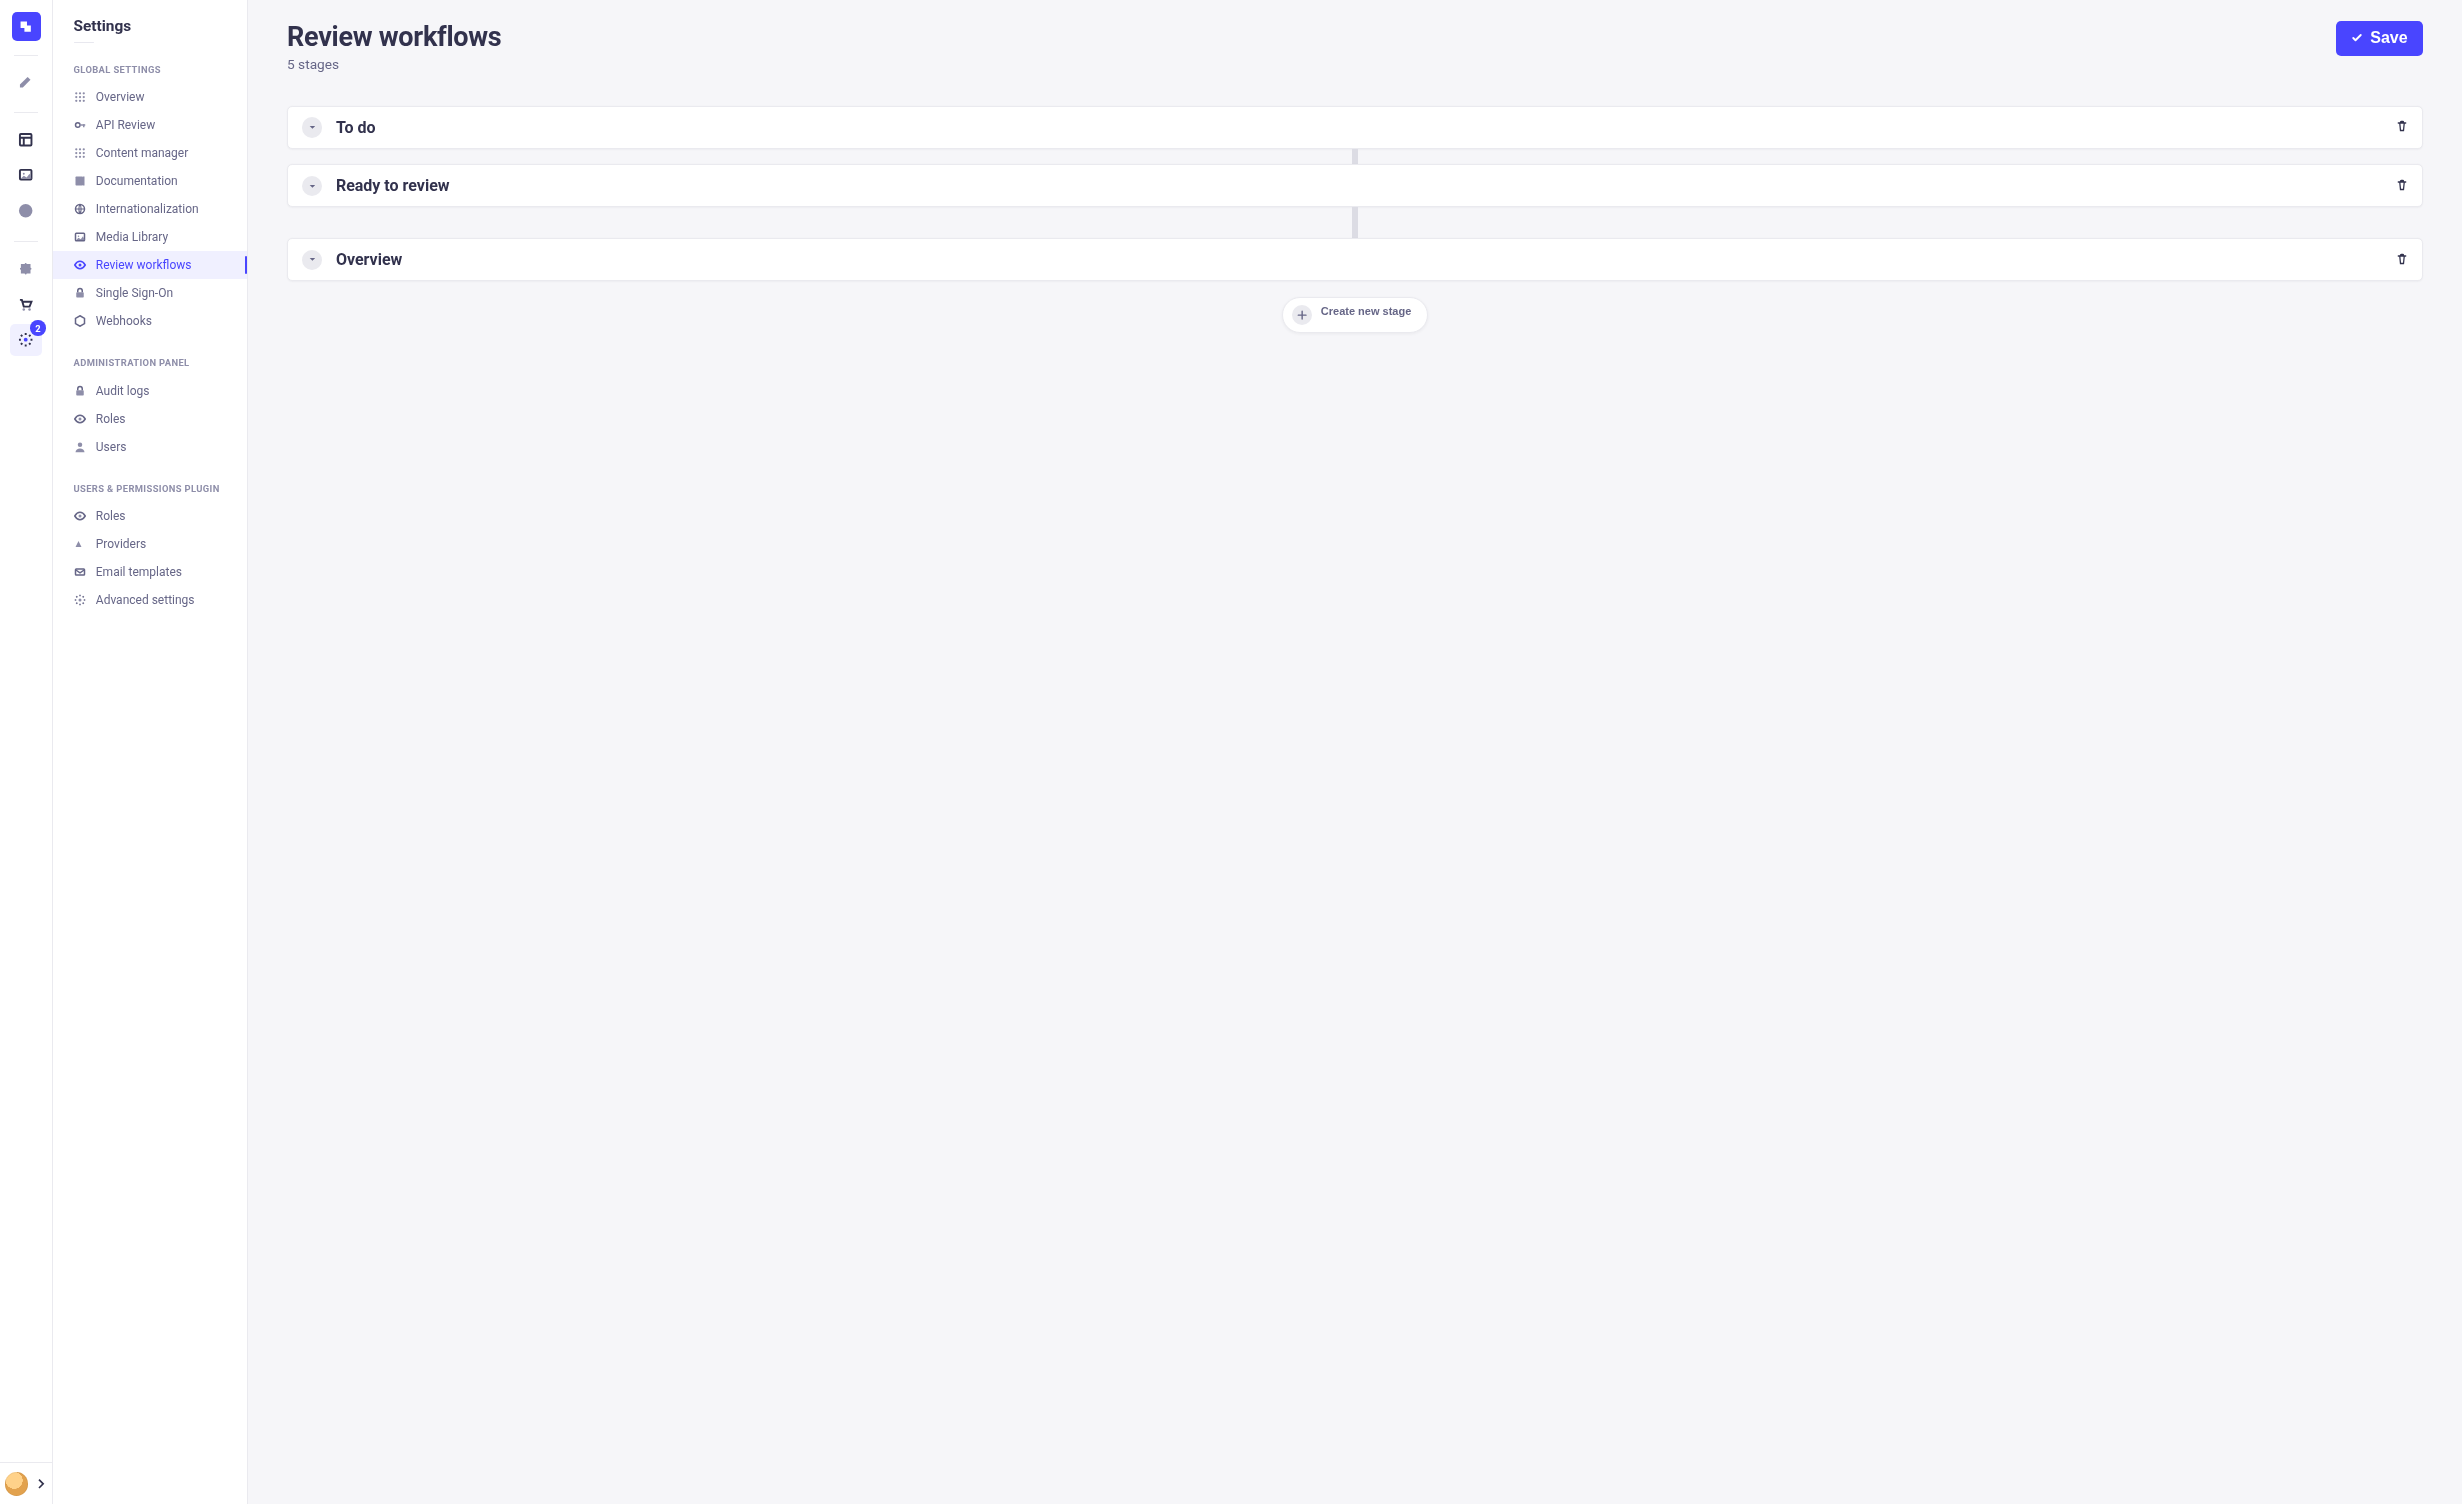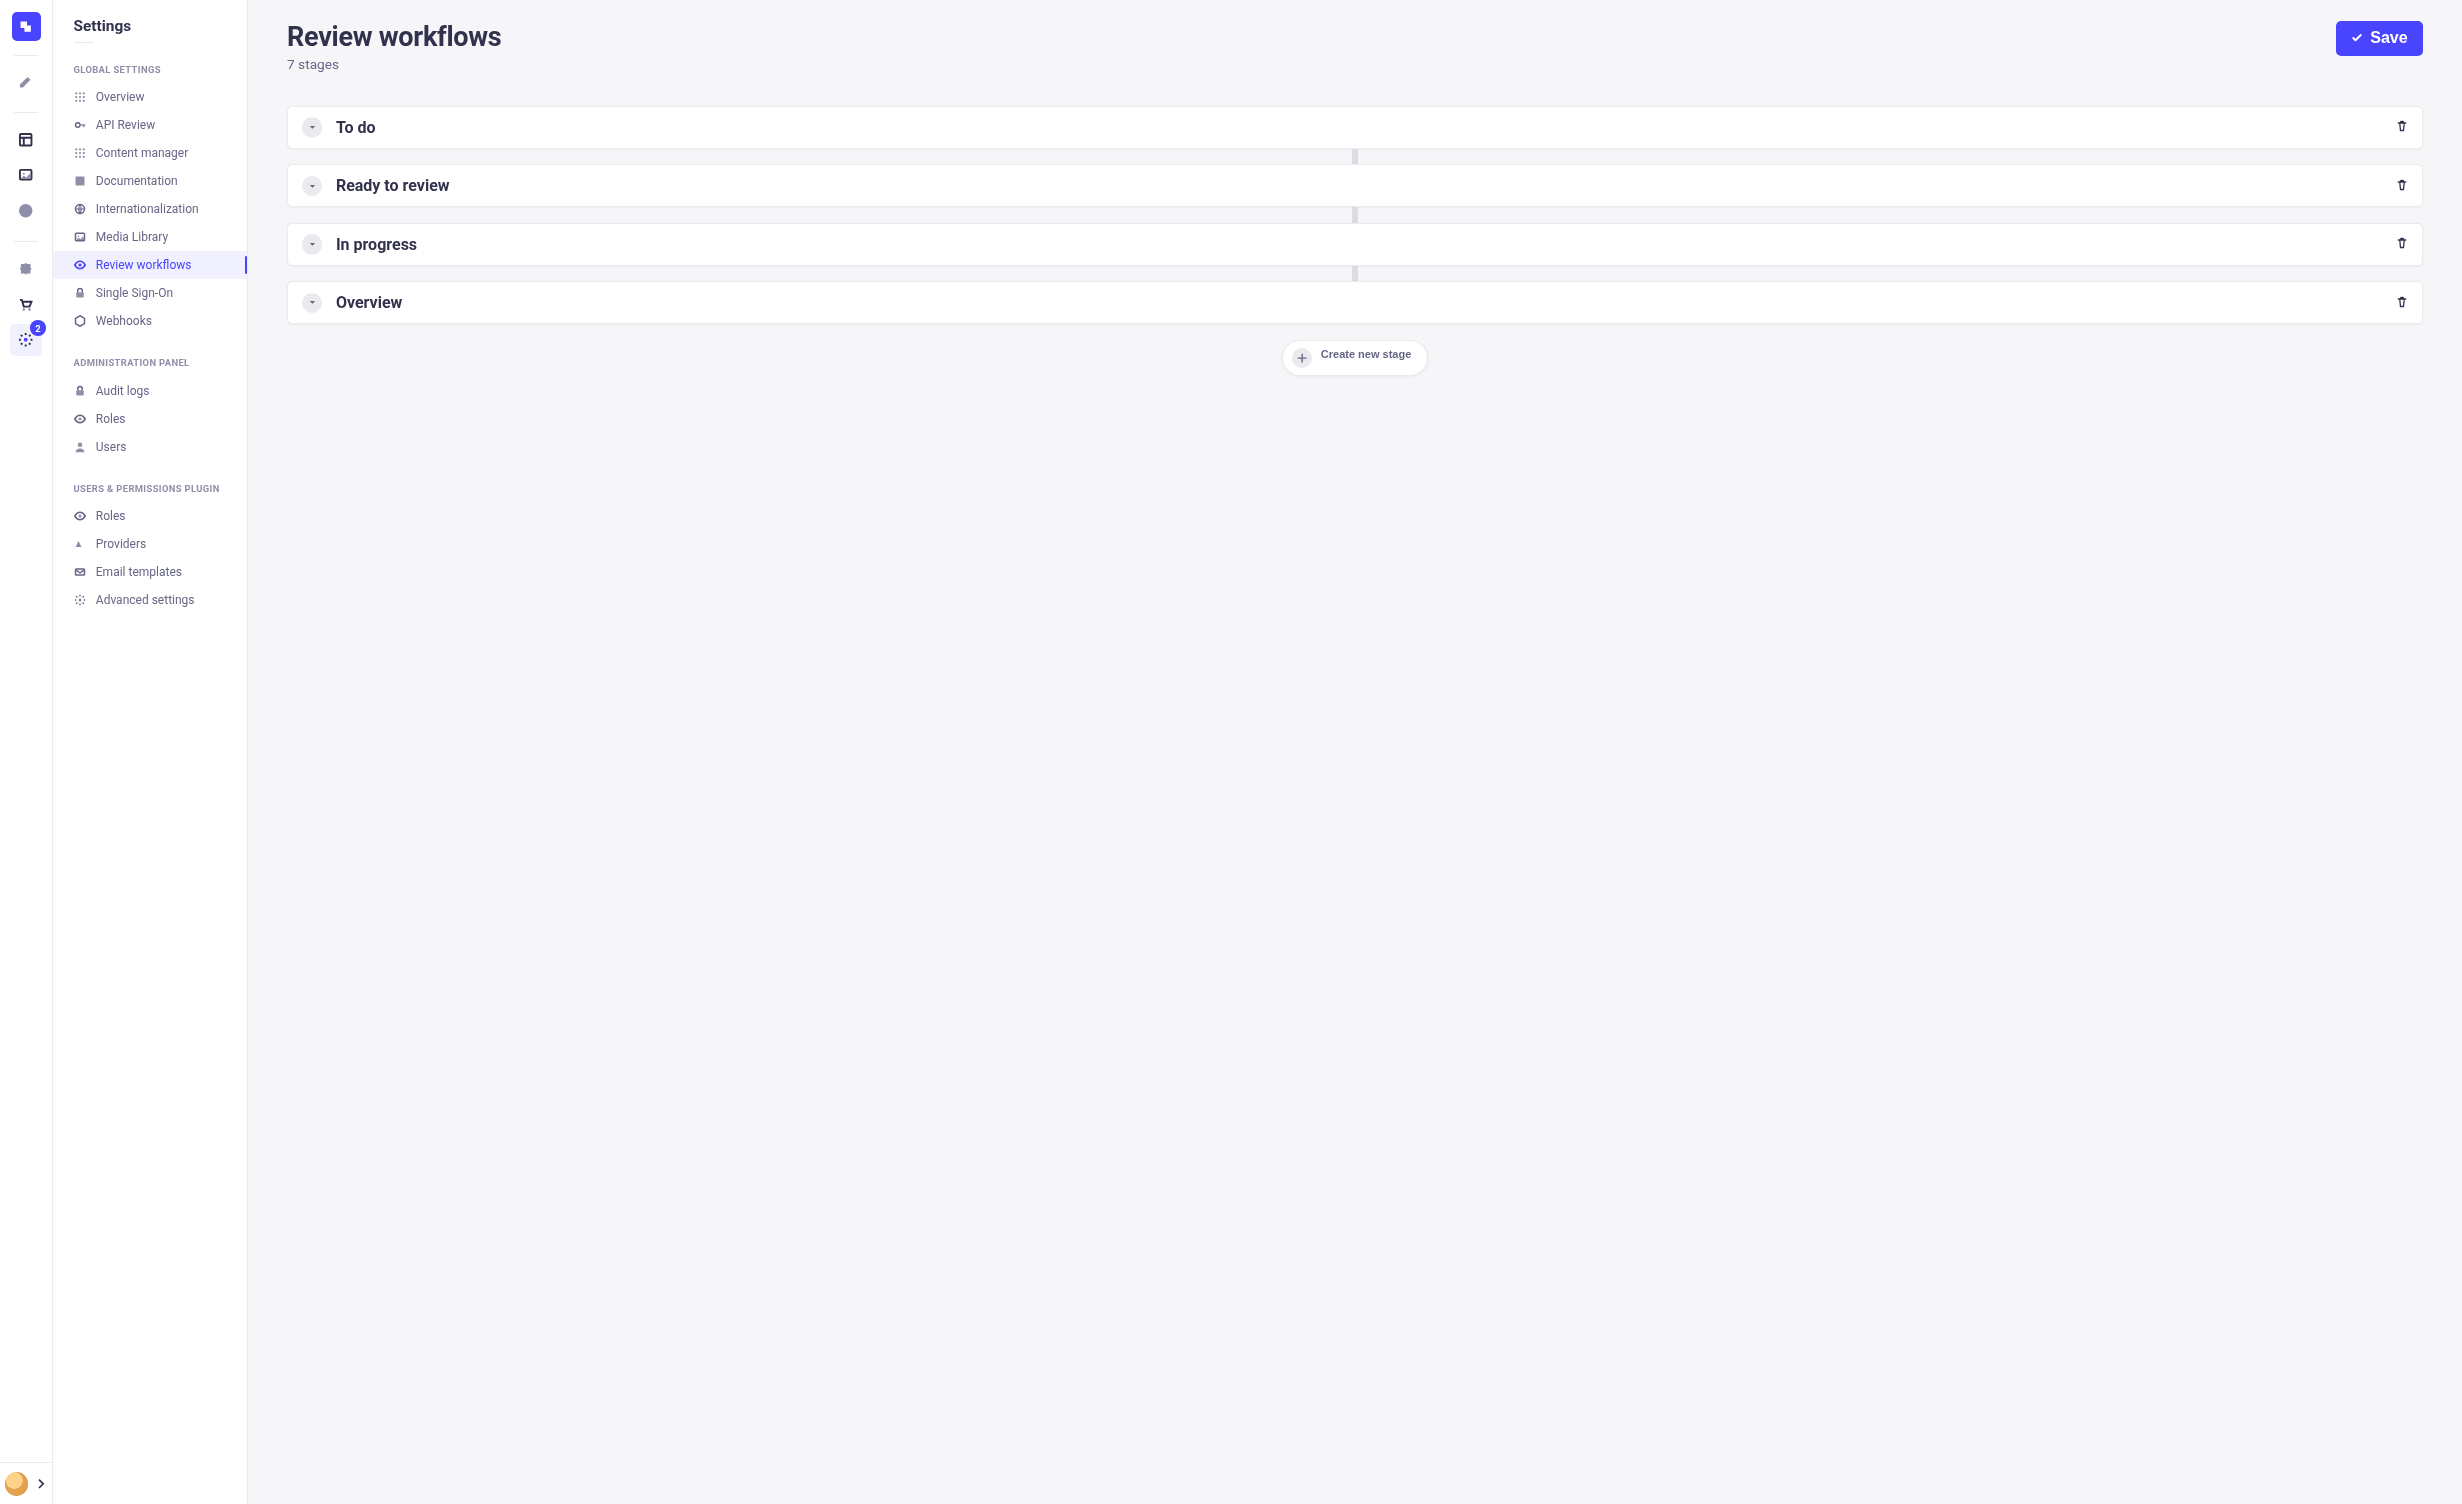--- a/index.html
+++ b/index.html
@@ -322,21 +322,21 @@
             <span class="label">Advanced settings</span>
           </div>
         </div>
     </div>
   </aside>
 
   <main class="main">
     <div class="header">
       <div>
         <h1 class="page-title">Review workflows</h1>
-        <div class="page-subtitle">7 stages</div>
+        <div class="page-subtitle">5 stages</div>
       </div>
       <button class="btn-primary">
         <svg viewBox="0 0 14 14" width="12" height="12">
             <use href="#i-check"></use>
           </svg>
         <span>Save</span>
       </button>
     </div>
 
     <div class="stages" id="stages">
@@ -357,31 +357,20 @@
             <svg viewBox="0 0 8 8" width="6.8" height="6.8">
               <use href="#i-caret"></use>
             </svg>
           </span>
     <span class="stage-name">Ready to review</span>
     <span class="stage-trash"><svg viewBox="0 0 14 14" width="12" height="12">
               <use href="#i-trash"></use>
             </svg></span>
         </div>
         <div class="stage-conn"></div>
-        <div class="stage-card">
-    <span class="stage-chev">
-            <svg viewBox="0 0 8 8" width="6.8" height="6.8">
-              <use href="#i-caret"></use>
-            </svg>
-          </span>
-    <span class="stage-name">In progress</span>
-    <span class="stage-trash"><svg viewBox="0 0 14 14" width="12" height="12">
-              <use href="#i-trash"></use>
-            </svg></span>
-        </div>
         <div class="stage-conn"></div>
         <div class="stage-card">
     <span class="stage-chev">
             <svg viewBox="0 0 8 8" width="6.8" height="6.8">
               <use href="#i-caret"></use>
             </svg>
           </span>
     <span class="stage-name">Overview</span>
     <span class="stage-trash"><svg viewBox="0 0 14 14" width="12" height="12">
               <use href="#i-trash"></use>

